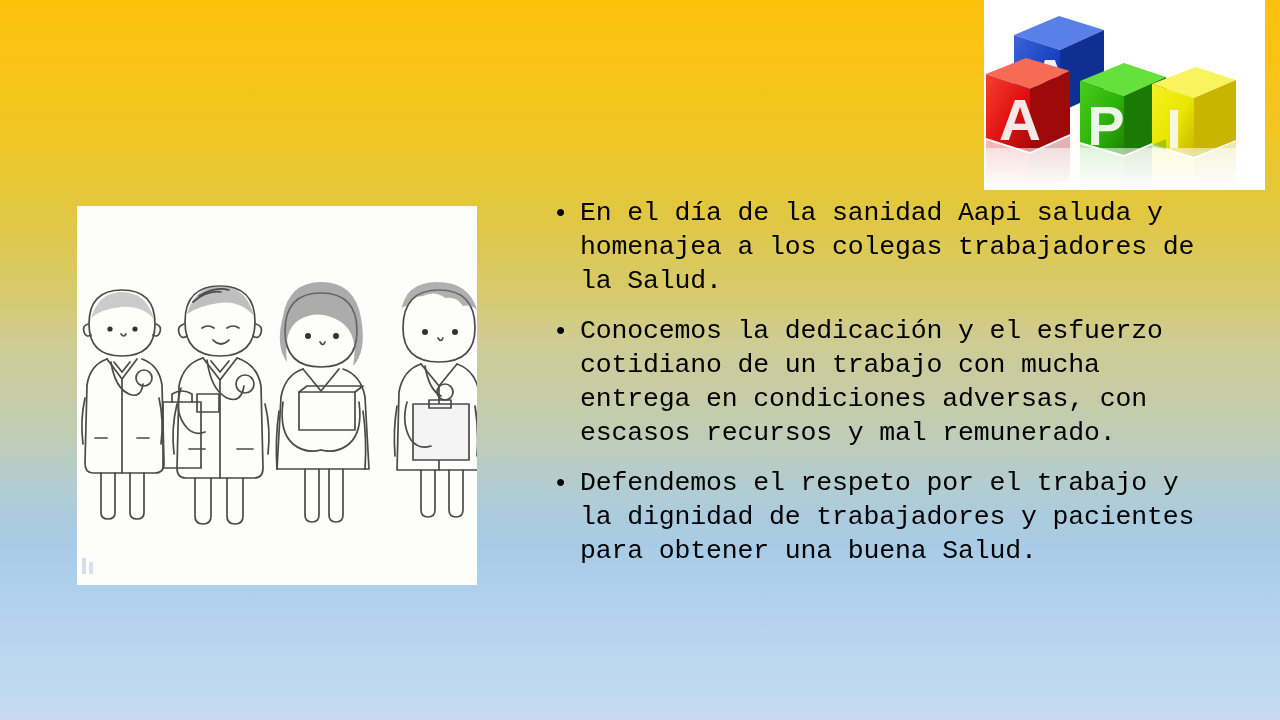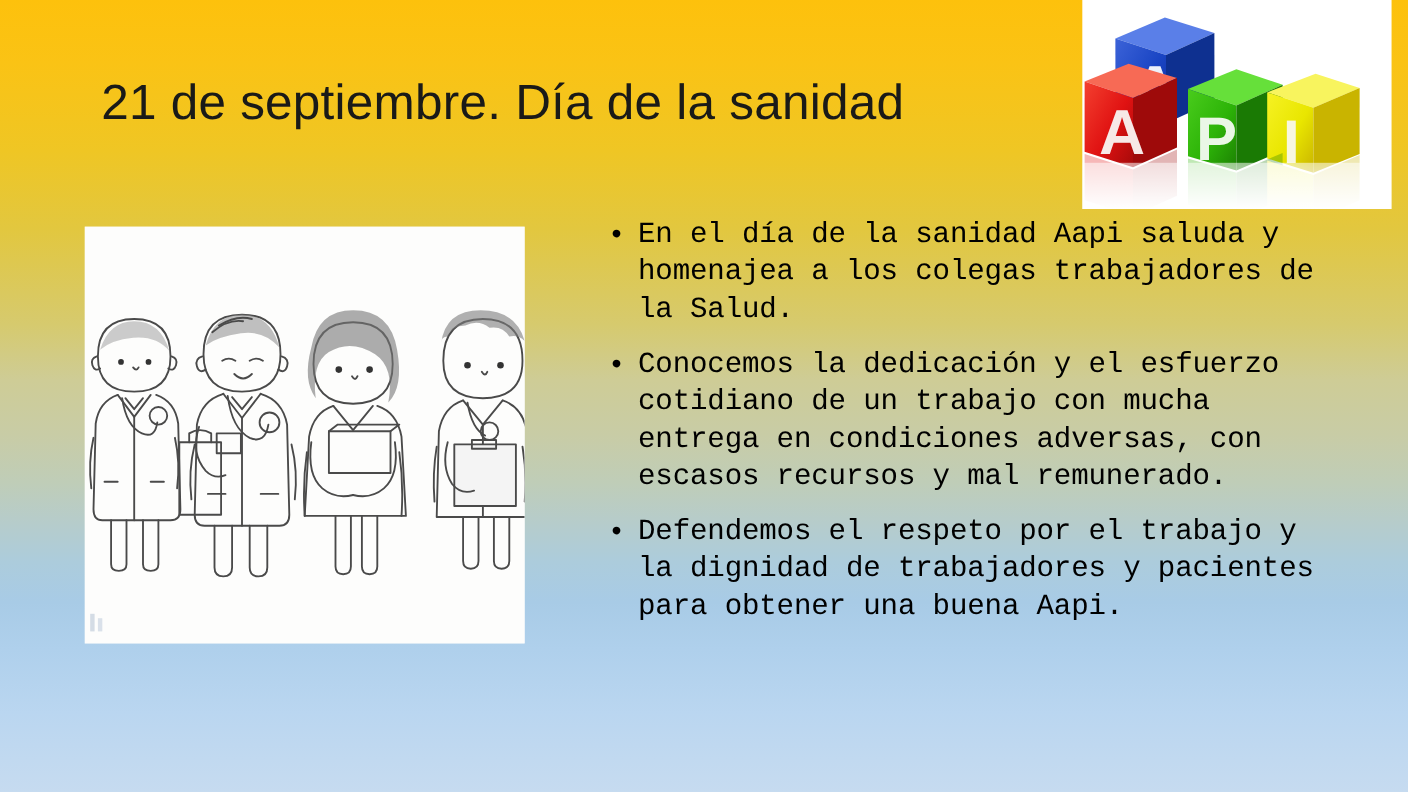--- a/index.html
+++ b/index.html
@@ -99,21 +99,20 @@
     flex: 1 1 auto;
     white-space: pre-line;
     font-family: Liberation Mono, monospace;
   }
 </style>
 </head>
 <body>
 
 <div class="slide">
 
-  <div class="title">21 de septiembre. Día de la sanidad</div>
 
   <div class="logo-box">
     <svg class="logo-svg" viewBox="0 0 281 190">
       <defs>
         <linearGradient id="bf" x1="0" y1="0" x2="1" y2="1">
           <stop offset="0%" stop-color="#3C63D8"></stop>
             <stop offset="55%" stop-color="#1A45C4"></stop>
             <stop offset="100%" stop-color="#0C2E9E"></stop>
         </linearGradient>
         <linearGradient id="rf" x1="0" y1="0" x2="1" y2="1">
@@ -302,17 +301,17 @@
       <span class="btext">En el día de la sanidad Aapi saluda y homenajea a los colegas trabajadores de la Salud.</span>
     </div>
 
     <div class="bullet">
       <span class="dot">•</span>
       <span class="btext">Conocemos la dedicación y el esfuerzo cotidiano de un trabajo con mucha entrega en condiciones adversas, con escasos recursos y mal remunerado.</span>
     </div>
 
     <div class="bullet">
       <span class="dot">•</span>
-      <span class="btext">Defendemos el respeto por el trabajo y la dignidad de trabajadores y pacientes para obtener una buena Aapi.</span>
+      <span class="btext">Defendemos el respeto por el trabajo y la dignidad de trabajadores y pacientes para obtener una buena Salud.</span>
     </div>
 
   </div>
 </div>
 
 </body></html>

